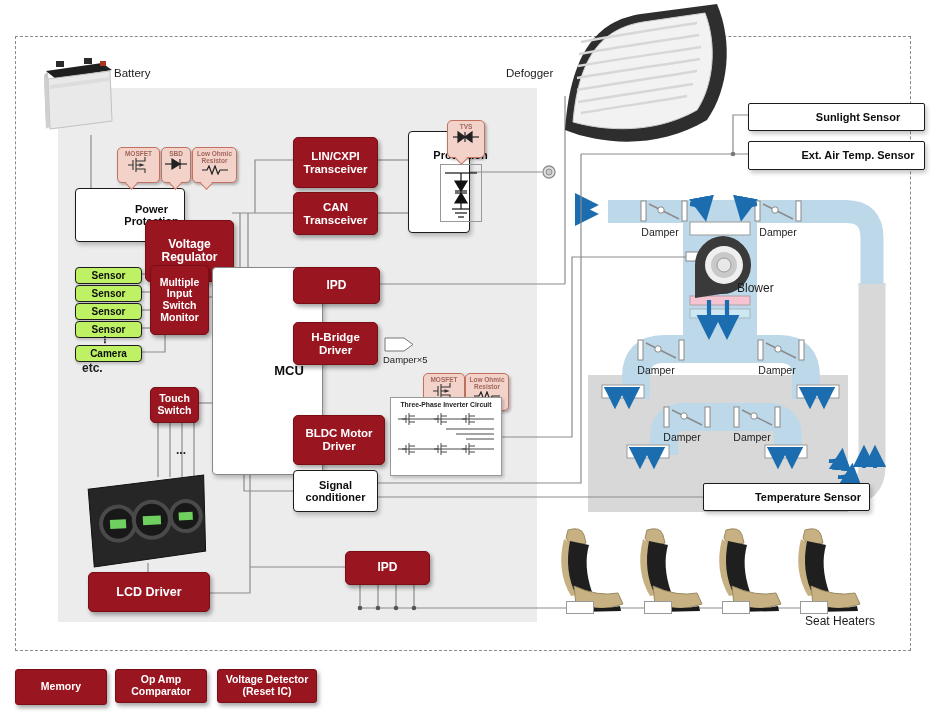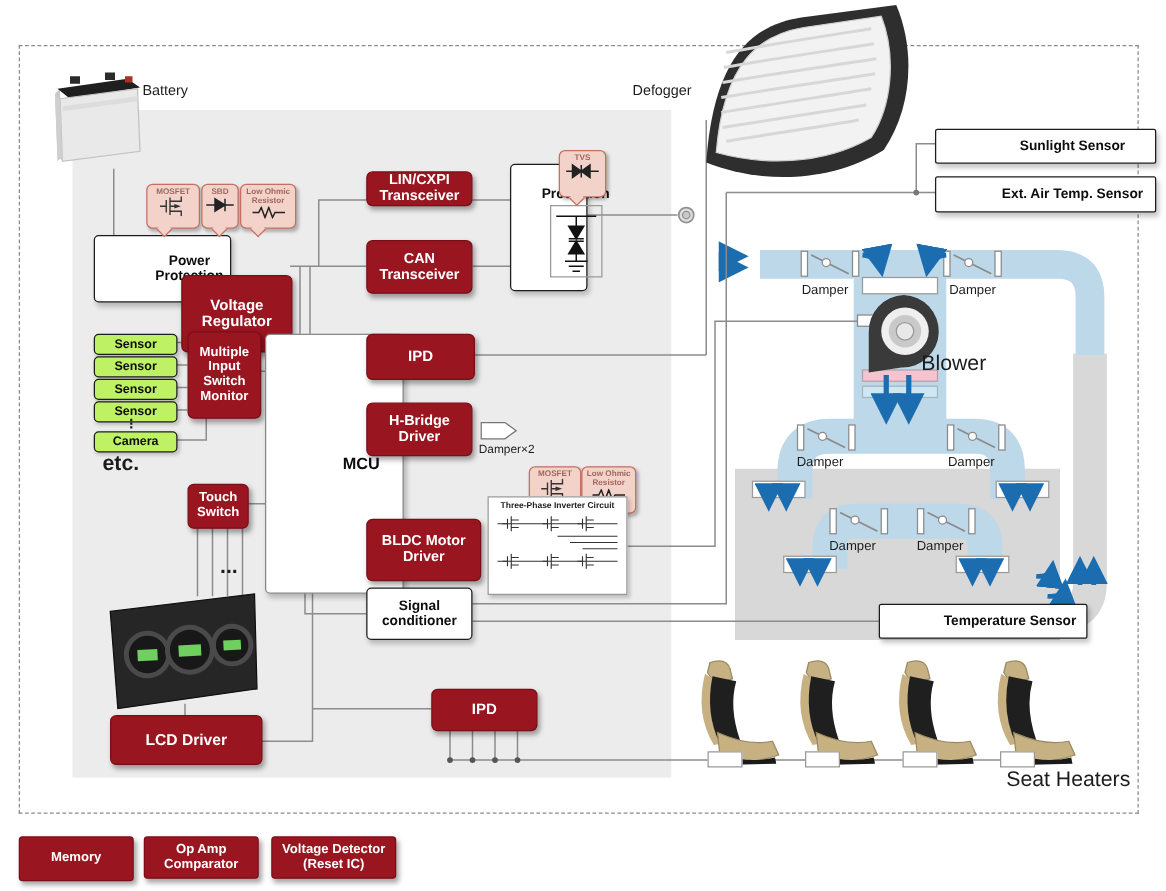--- a/index.html
+++ b/index.html
@@ -16,21 +16,21 @@
           box-shadow:2px 3px 4px rgba(0,0,0,.22);padding-left:43px;}
   .sensorbox{background:#bef264;border:1.5px solid #1c1c1c;border-radius:4px;color:#0d0d0d;font-weight:bold;
           display:flex;align-items:center;justify-content:center;font-size:10px;
           box-shadow:1.5px 2px 3px rgba(0,0,0,.2);}
   .tag{background:#f3d2ca;border:1.5px solid #c4705f;border-radius:5px;color:#a2675c;font-weight:bold;
        text-align:center;box-shadow:1.5px 2px 2.5px rgba(0,0,0,.25);font-size:6.5px;line-height:1.15;
        display:flex;flex-direction:column;align-items:center;justify-content:flex-start;padding-top:2px;}
   .tag::after{content:'';position:absolute;bottom:-5.5px;left:9px;width:8px;height:8px;background:#f3d2ca;
        border-right:1.5px solid #c4705f;border-bottom:1.5px solid #c4705f;transform:rotate(45deg);}
   .tag.tail-right::after{left:auto;right:9px;}
-  .lbl{color:#1c1c1c;font-size:17px;}
+  .lbl{color:#1c1c1c;font-size:12px;}
   .damper-lbl{color:#1c1c1c;font-size:10.5px;text-align:center;width:52px;}
   .wires{position:absolute;left:0;top:0;pointer-events:none;}
 </style>
 </head>
 <body>
 
 <div id="stage">
 
   <div id="frame"></div>
   <div id="ecu-panel"></div>
@@ -294,21 +294,21 @@
   </div>
   <div class="abs tag" style="left:192px;top:147px;width:43px;height:32px;">
     <span>Low Ohmic Resistor</span>
     <svg width="28" height="10" viewBox="0 0 28 10">
         <path d="M1,5 h5 l2,-4 3,8 3,-8 3,8 2,-4 h8" stroke="#222" fill="none" stroke-width="1.2"></path>
       </svg>
   </div>
 
   <div class="abs redbox" style="left:145px;top:180px;width:87px;height:60px;font-size:12px;margin-top:40px;">Voltage Regulator</div>
 
-  <div class="abs redbox" style="left:293px;top:137px;width:85px;height:28px;font-size:11.5px;padding:0 0;box-sizing:border-box;">LIN/CXPI Transceiver</div>
+  <div class="abs redbox" style="left:293px;top:137px;width:85px;height:51px;font-size:11.5px;padding:0 0;box-sizing:border-box;">LIN/CXPI Transceiver</div>
   <div class="abs redbox" style="left:293px;top:192px;width:85px;height:43px;font-size:11.5px;padding:0 14px;box-sizing:border-box;">CAN Transceiver</div>
 
   <div class="abs whitebox" style="left:408px;top:131px;width:62px;height:102px;flex-direction:column;justify-content:flex-start;padding-top:5px;box-sizing:border-box;">
     <span style="font-size:11px;">I/O Protection</span>
     <svg width="40" height="56" viewBox="0 0 40 56" style="margin-top:3px;border:1px solid #999;">
       <g stroke="#111" fill="#111" stroke-width="1.2">
         <line x1="4" y1="8" x2="36" y2="8"></line>
           <line x1="20" y1="8" x2="20" y2="16"></line>
         <polygon points="14,16 26,16 20,26"></polygon>
           <line x1="14" y1="26" x2="26" y2="26"></line>
@@ -346,21 +346,21 @@
   <div class="abs whitebox" style="left:212px;top:267px;width:66px;height:206px;font-size:13px;border-width:1px;border-color:#888;">MCU</div>
   <div class="abs redbox" style="left:150px;top:387px;width:47px;height:34px;font-size:10.5px;">Touch Switch</div>
   <div class="abs lbl" style="left:176px;top:443px;font-weight:bold;">...</div>
 
   <div class="abs redbox" style="left:293px;top:267px;width:85px;height:35px;font-size:12px;">IPD</div>
   <div class="abs redbox" style="left:293px;top:322px;width:85px;height:43px;font-size:11.5px;padding:0 14px;box-sizing:border-box;">H-Bridge Driver</div>
 
   <svg class="abs" style="left:384px;top:337px;" width="30" height="15" viewBox="0 0 30 15">
     <polygon points="1,1 20,1 29,7.5 20,14 1,14" fill="#fff" stroke="#777"></polygon>
   </svg>
-  <div class="abs lbl" style="left:383px;top:354px;font-size:9.5px;">Damper×2</div>
+  <div class="abs lbl" style="left:383px;top:354px;font-size:9.5px;">Damper×5</div>
 
   <div class="abs tag" style="left:423px;top:373px;width:40px;height:32px;">
     <span>MOSFET</span>
     <svg width="26" height="16" viewBox="0 0 26 16">
         <g stroke="#333" fill="none" stroke-width="1.1">
           <path d="M2,8 h5 M7,3 v10 M10,1 v14 M10,4 h9 v-4 M10,12 h9 v4 M10,8 h6"></path>
           <path d="M14,7 l3,1 -3,1 z" fill="#333"></path>
         </g>
       </svg>
   </div>

